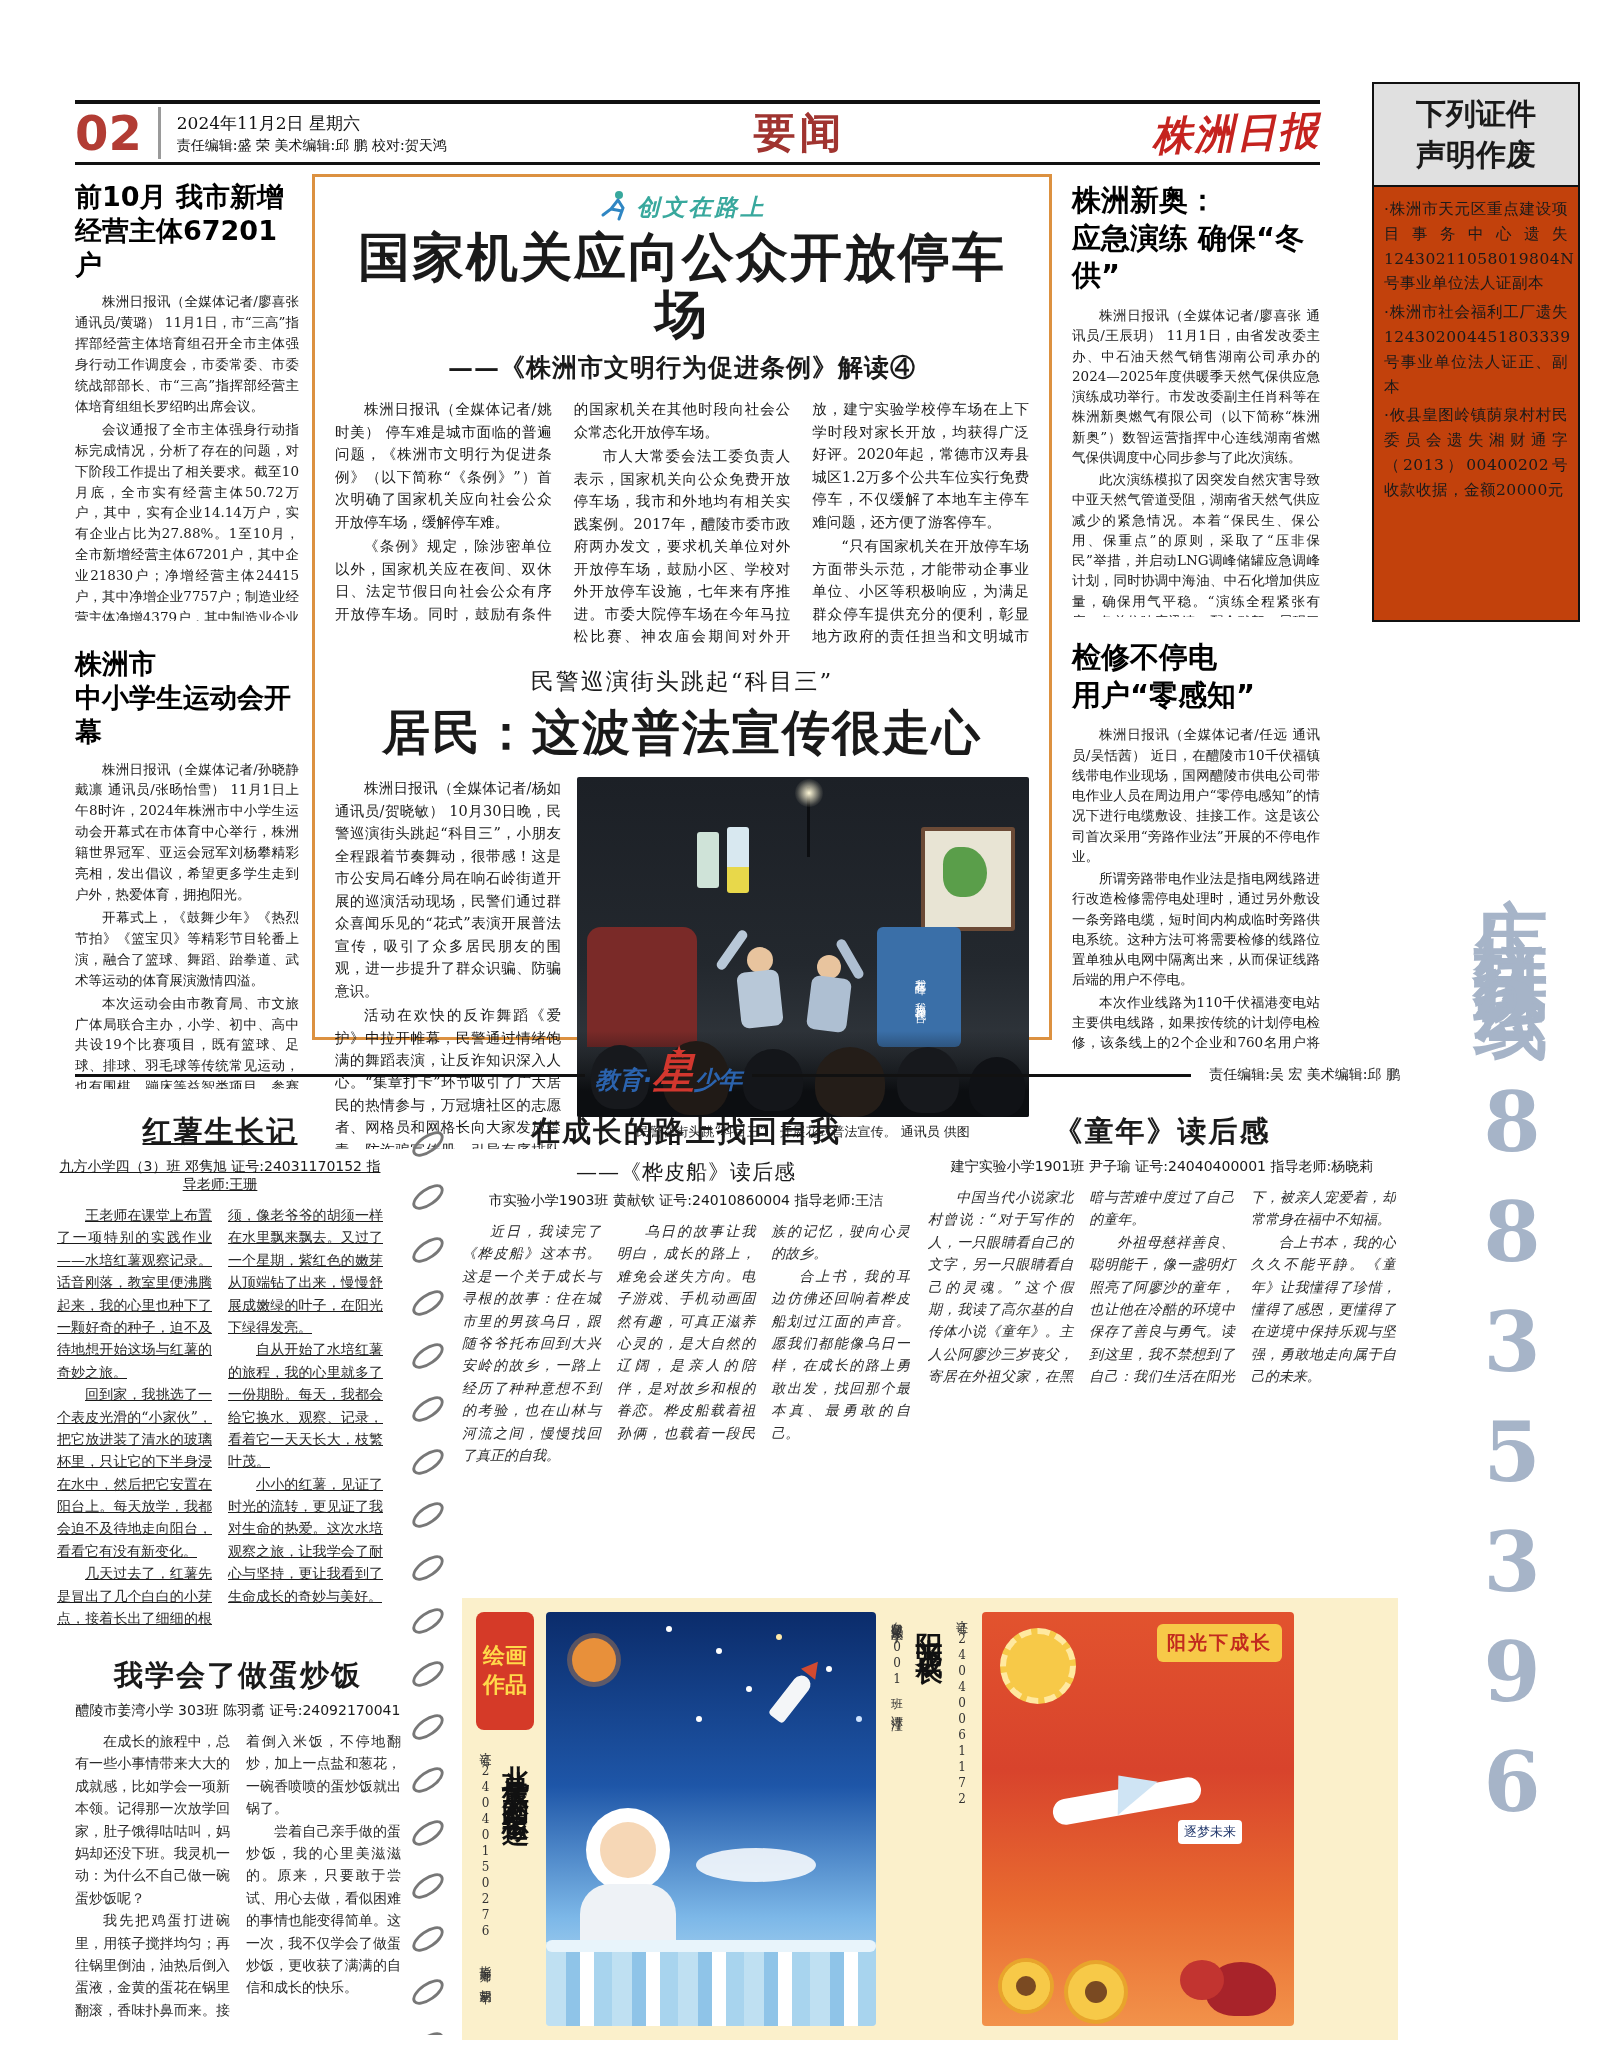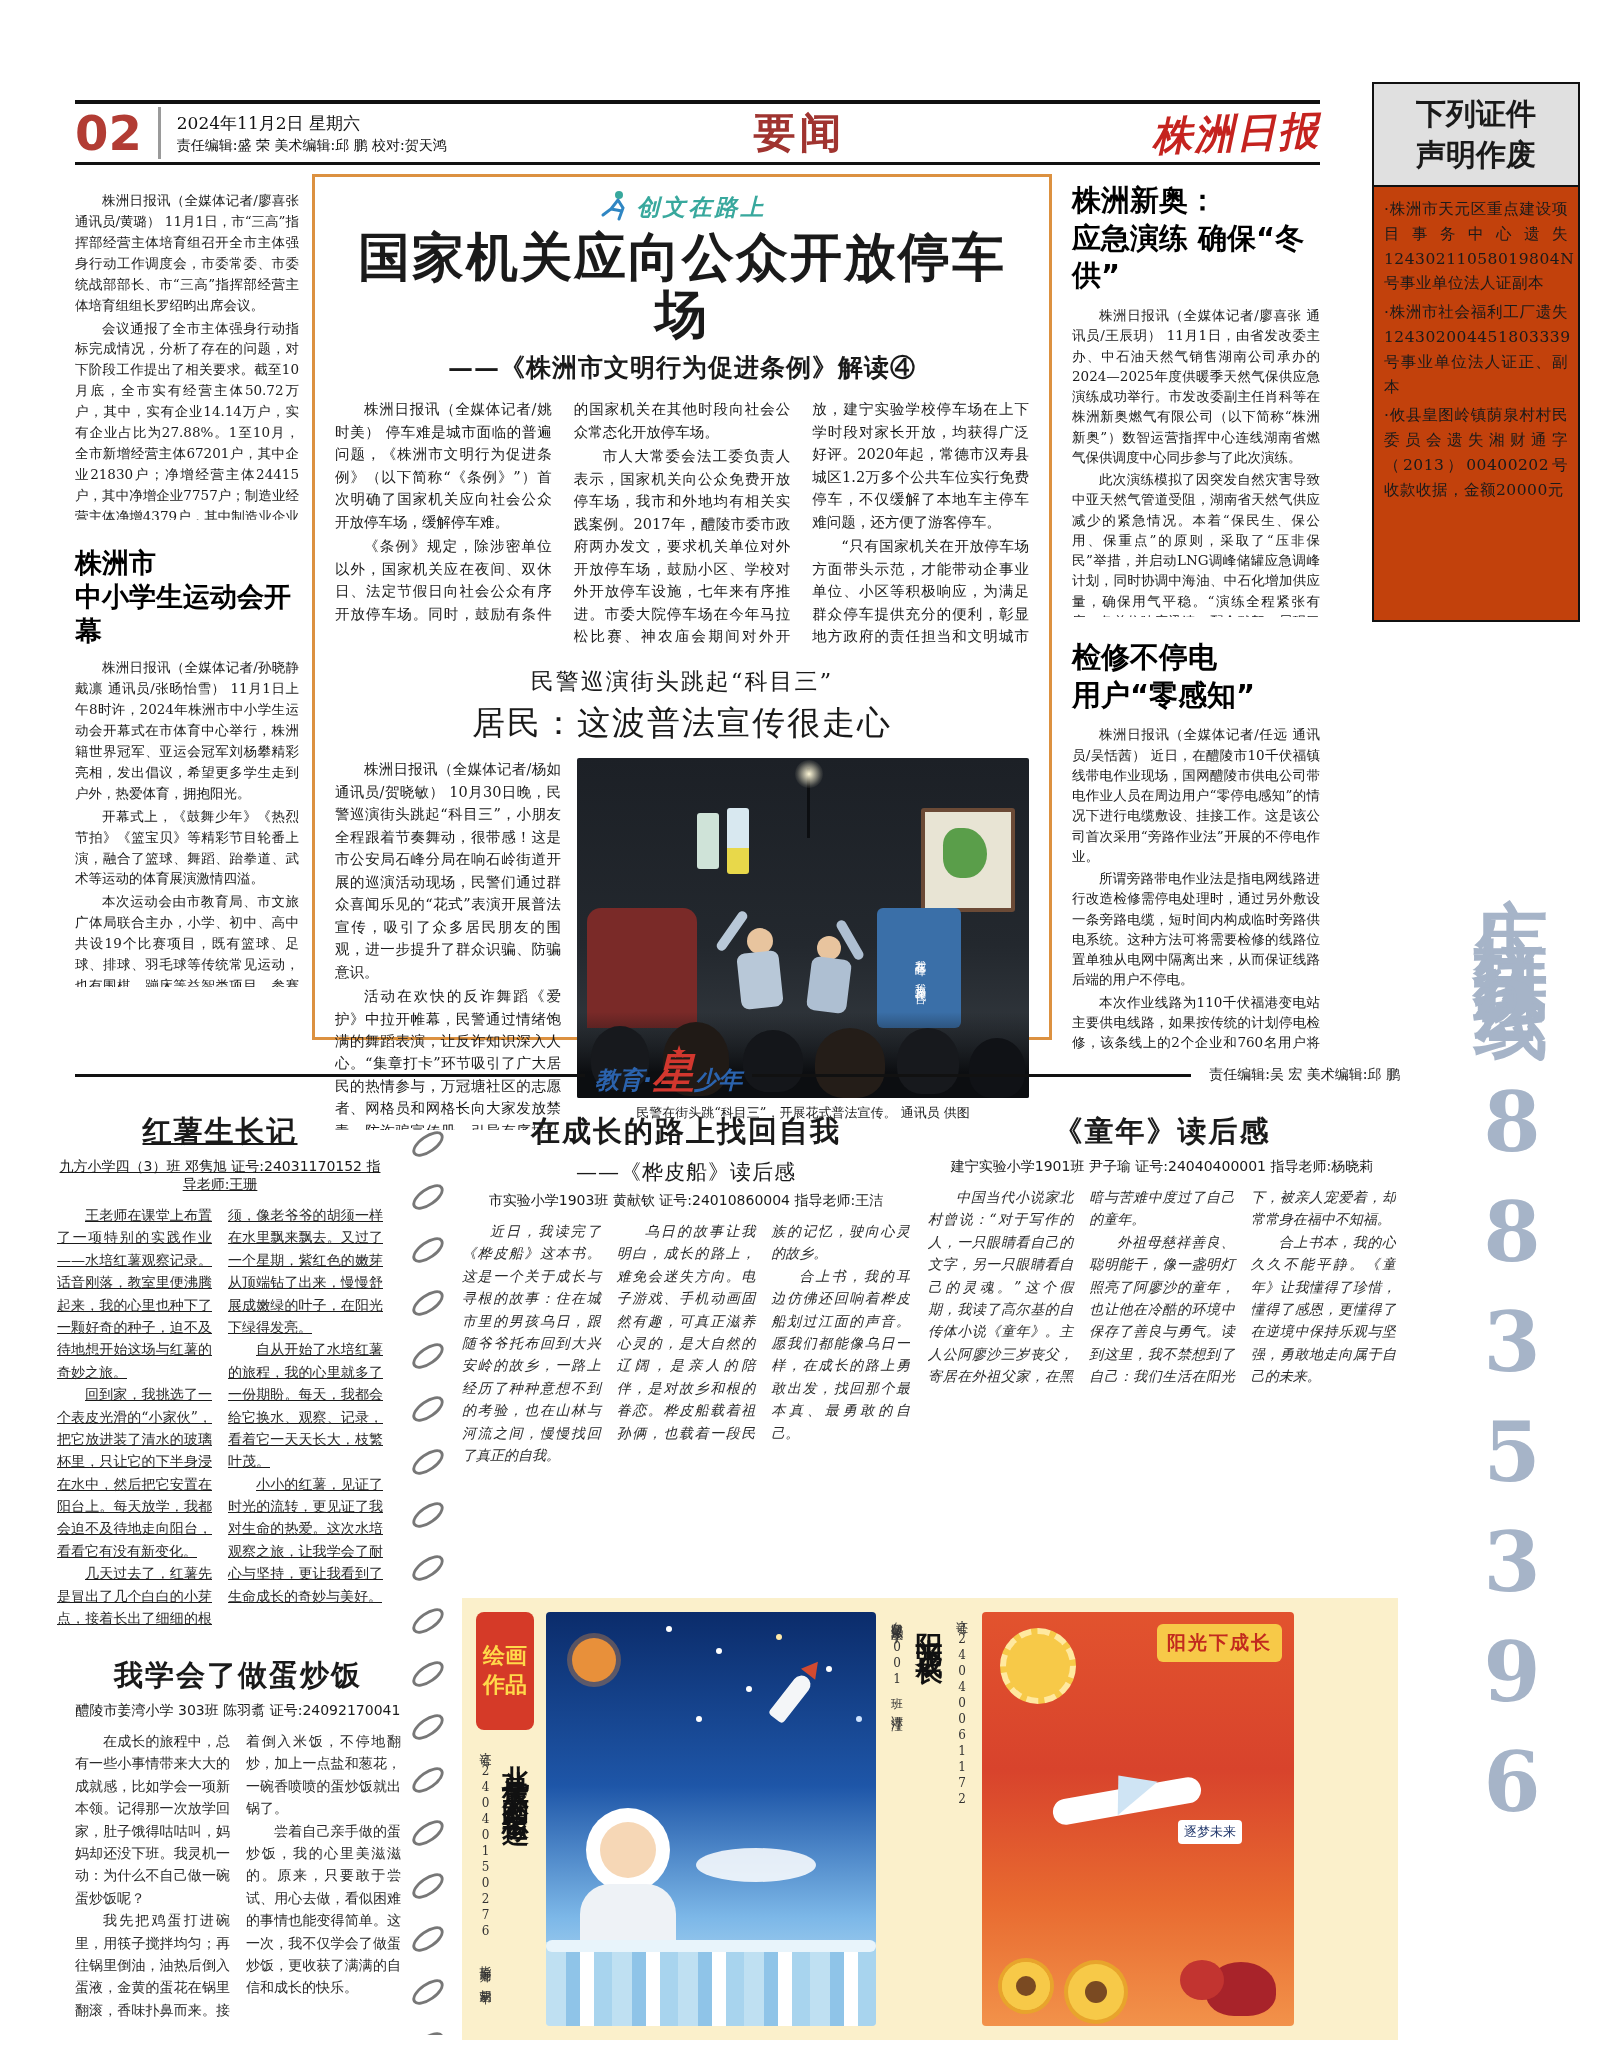--- a/index.html
+++ b/index.html
@@ -22,21 +22,21 @@
   .leftcol .body-txt{font-size:13.5px;line-height:1.55;overflow:hidden;}
   
   .main-box{border:3px solid #dc9140;padding:12px 20px;box-sizing:border-box;}
   .badge{font-family:"DejaVu Sans",sans-serif;font-weight:bold;font-style:italic;font-size:23px;
          color:#2f86c3;letter-spacing:3px;}
   .badge .t1{color:#38a89d;}
   .main-h1{font-family:"DejaVu Sans",sans-serif;font-weight:900;font-size:52px;text-align:center;letter-spacing:2px;line-height:1.1;}
   .main-sub{font-size:25px;font-weight:600;text-align:center;letter-spacing:1px;}
   .cols3{column-count:3;column-gap:22px;font-size:14.5px;line-height:1.55;overflow:hidden;}
   .kicker{font-size:23px;text-align:center;letter-spacing:2px;}
-  .main-h2{font-weight:normal;font-size:33px;text-align:center;letter-spacing:2px;}
+  .main-h2{font-weight:bold;font-size:48px;text-align:center;letter-spacing:2px;}
   
   .rightcol .news-h{font-size:29px;line-height:1.3;}
   .rightcol .body-txt{font-size:13.5px;line-height:1.5;overflow:hidden;}
   
   .notice{border:2px solid #111;box-sizing:border-box;background:#c2410c;}
   .notice-head{background:#e0e0e0;border-bottom:2px solid #111;text-align:center;
                font-family:"DejaVu Sans",sans-serif;font-weight:bold;font-size:30px;line-height:1.35;padding:10px 0;}
   .notice-body{padding:10px 10px;font-size:15.5px;line-height:1.6;text-align:justify;letter-spacing:0.5px;}
   .notice-body p{margin:0 0 4px 0;}
   
@@ -110,20 +110,24 @@
     </div>
   </div>
 
   <div class="abs hotline" style="left:1412px;top:640px;height:1400px;width:150px;">
     <span class="chars">广告接待热线</span>
     <span class="digits">28835396</span>
   </div>
 
   <div class="abs leftcol" style="left:75px;top:180px;width:224px;height:858px;">
     <div>
+      <div class="news-h">
+        <div>前10月  我市新增</div>
+        <div>经营主体67201户</div>
+      </div>
       <div class="body-txt" style="margin-top:10px;height:330px;">
         <p>株洲日报讯（全媒体记者/廖喜张 通讯员/黄璐）  11月1日，市“三高”指挥部经营主体培育组召开全市主体强身行动工作调度会，市委常委、市委统战部部长、市“三高”指挥部经营主体培育组组长罗绍昀出席会议。</p>
         <p>会议通报了全市主体强身行动指标完成情况，分析了存在的问题，对下阶段工作提出了相关要求。截至10月底，全市实有经营主体50.72万户，其中，实有企业14.14万户，实有企业占比为27.88%。1至10月，全市新增经营主体67201户，其中企业21830户；净增经营主体24415户，其中净增企业7757户；制造业经营主体净增4379户，其中制造业企业净增2438户。全市新增“四上”企业181户，其中规上工业企业新增48户；净增“四上”企业56户。</p>
 
       </div>
     </div>
     <div style="margin-top:26px;">
       <div class="news-h">
         <div>株洲市</div>
         <div>中小学生运动会开幕</div>

